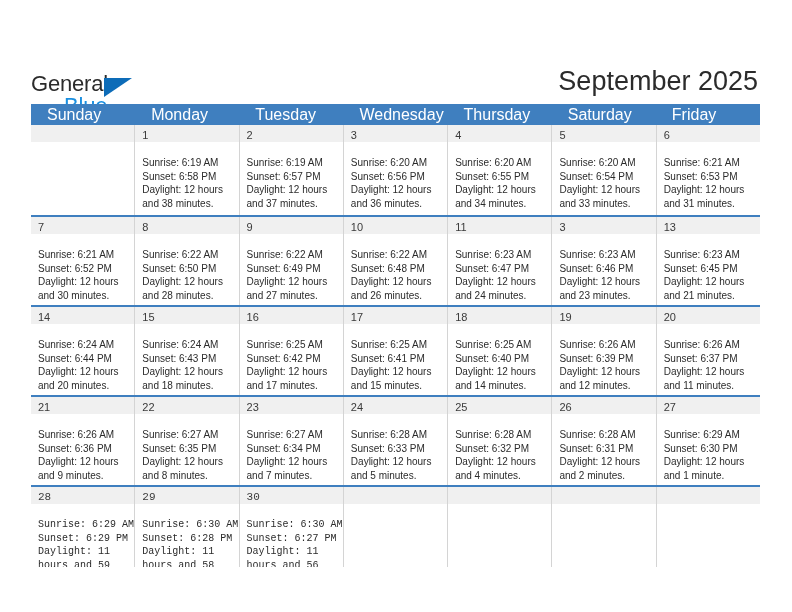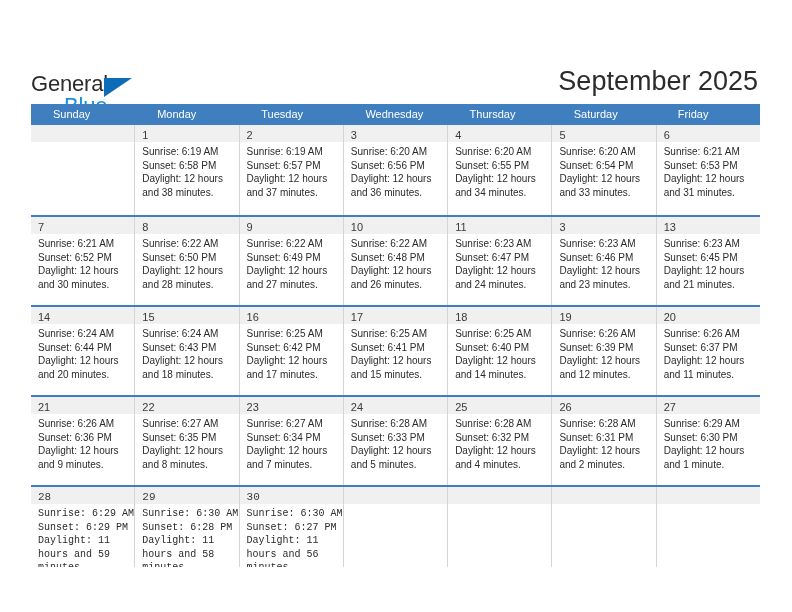--- a/index.html
+++ b/index.html
@@ -91,23 +91,23 @@
     width: 729px;
   }
   .dow-row {
     display: flex;
     background: #3f7fbf;
     height: 21px;
   }
   .dow {
     flex: 1 1 0;
     color: #ffffff;
-    font-size: 11px;
+    font-size: 16px;
     line-height: 21px;
-    padding-left: 22px;
+    padding-left: 16px;
     box-sizing: border-box;
   }
 
   .week {
     display: flex;
     height: 90px;
     border-top: 2px solid #3f7fbf;
     box-sizing: border-box;
   }
   .week.first {
@@ -137,21 +137,21 @@
     background: #f0f0f0;
     padding-left: 7px;
     box-sizing: border-box;
   }
   .daynum {
     font-size: 11px;
     line-height: 17px;
     color: #3a3a3a;
   }
   .details {
-    padding: 3px 6px 0 7px;
+    padding: 14px 6px 0 7px;
     font-size: 10px;
     line-height: 13.6px;
     color: #2b2b2b;
   }
   .details div {
     white-space: nowrap;
   }
   .details .wrap2 {
     white-space: normal;
   }

